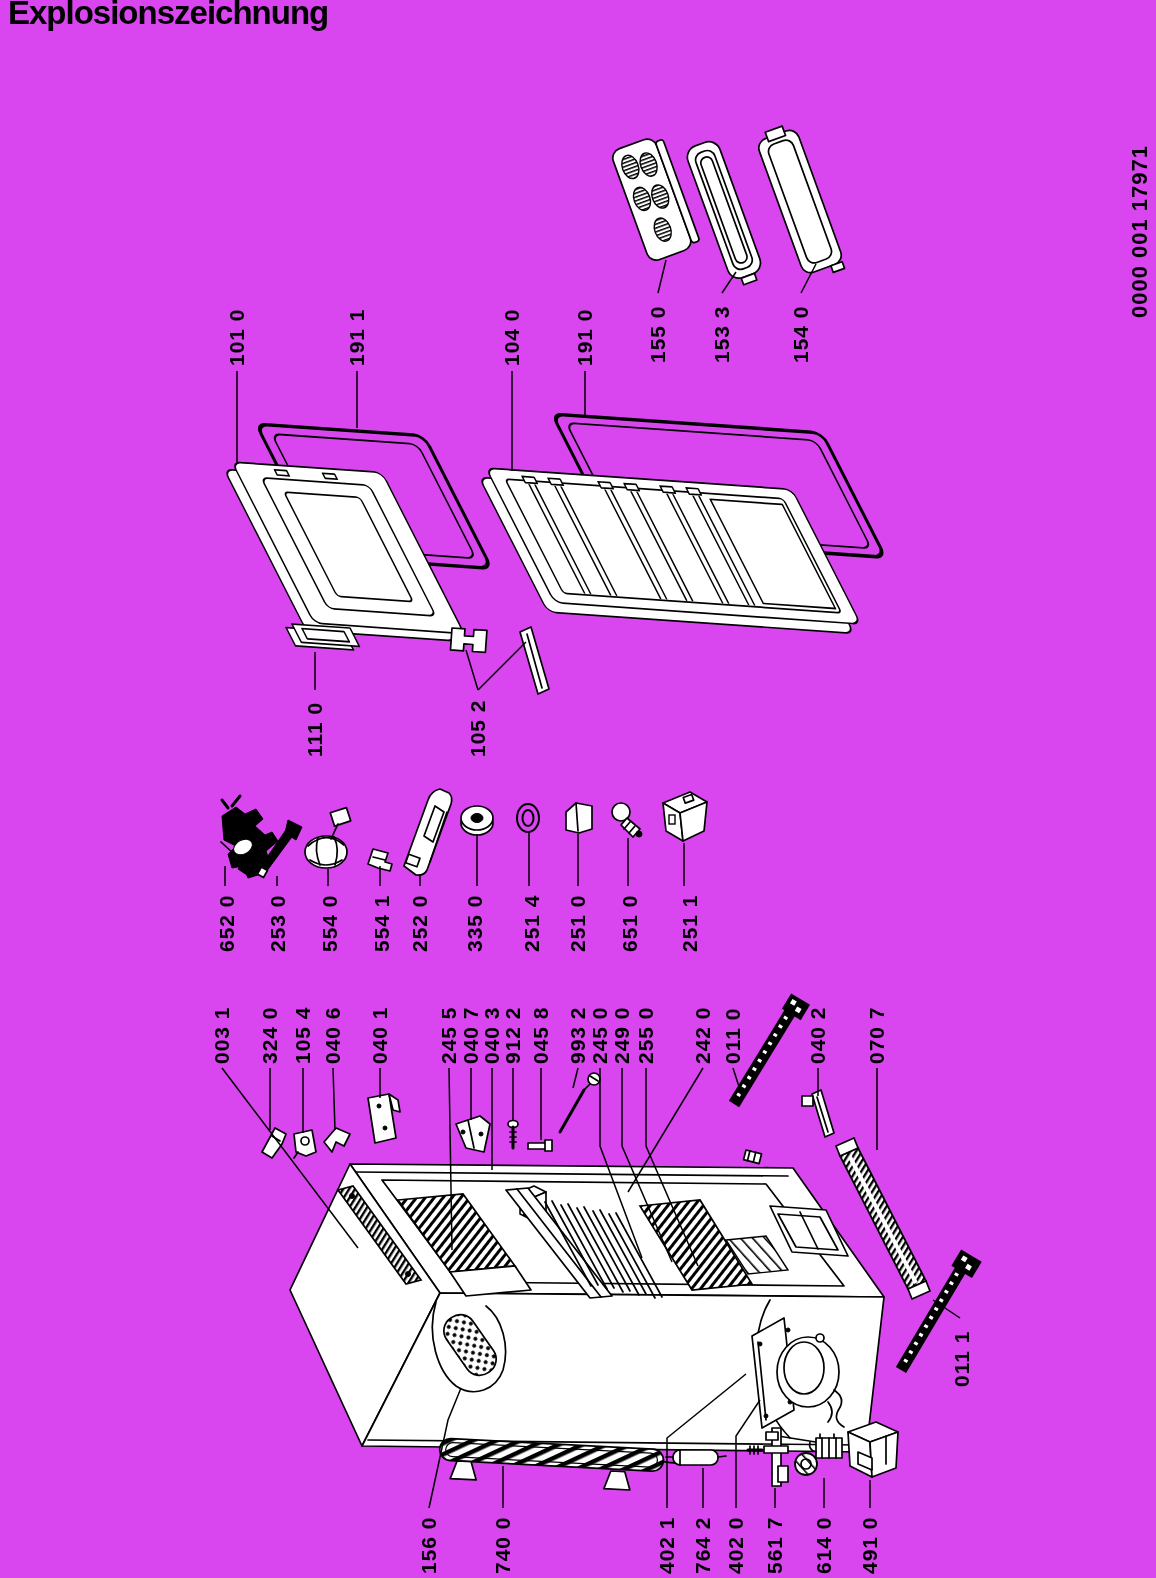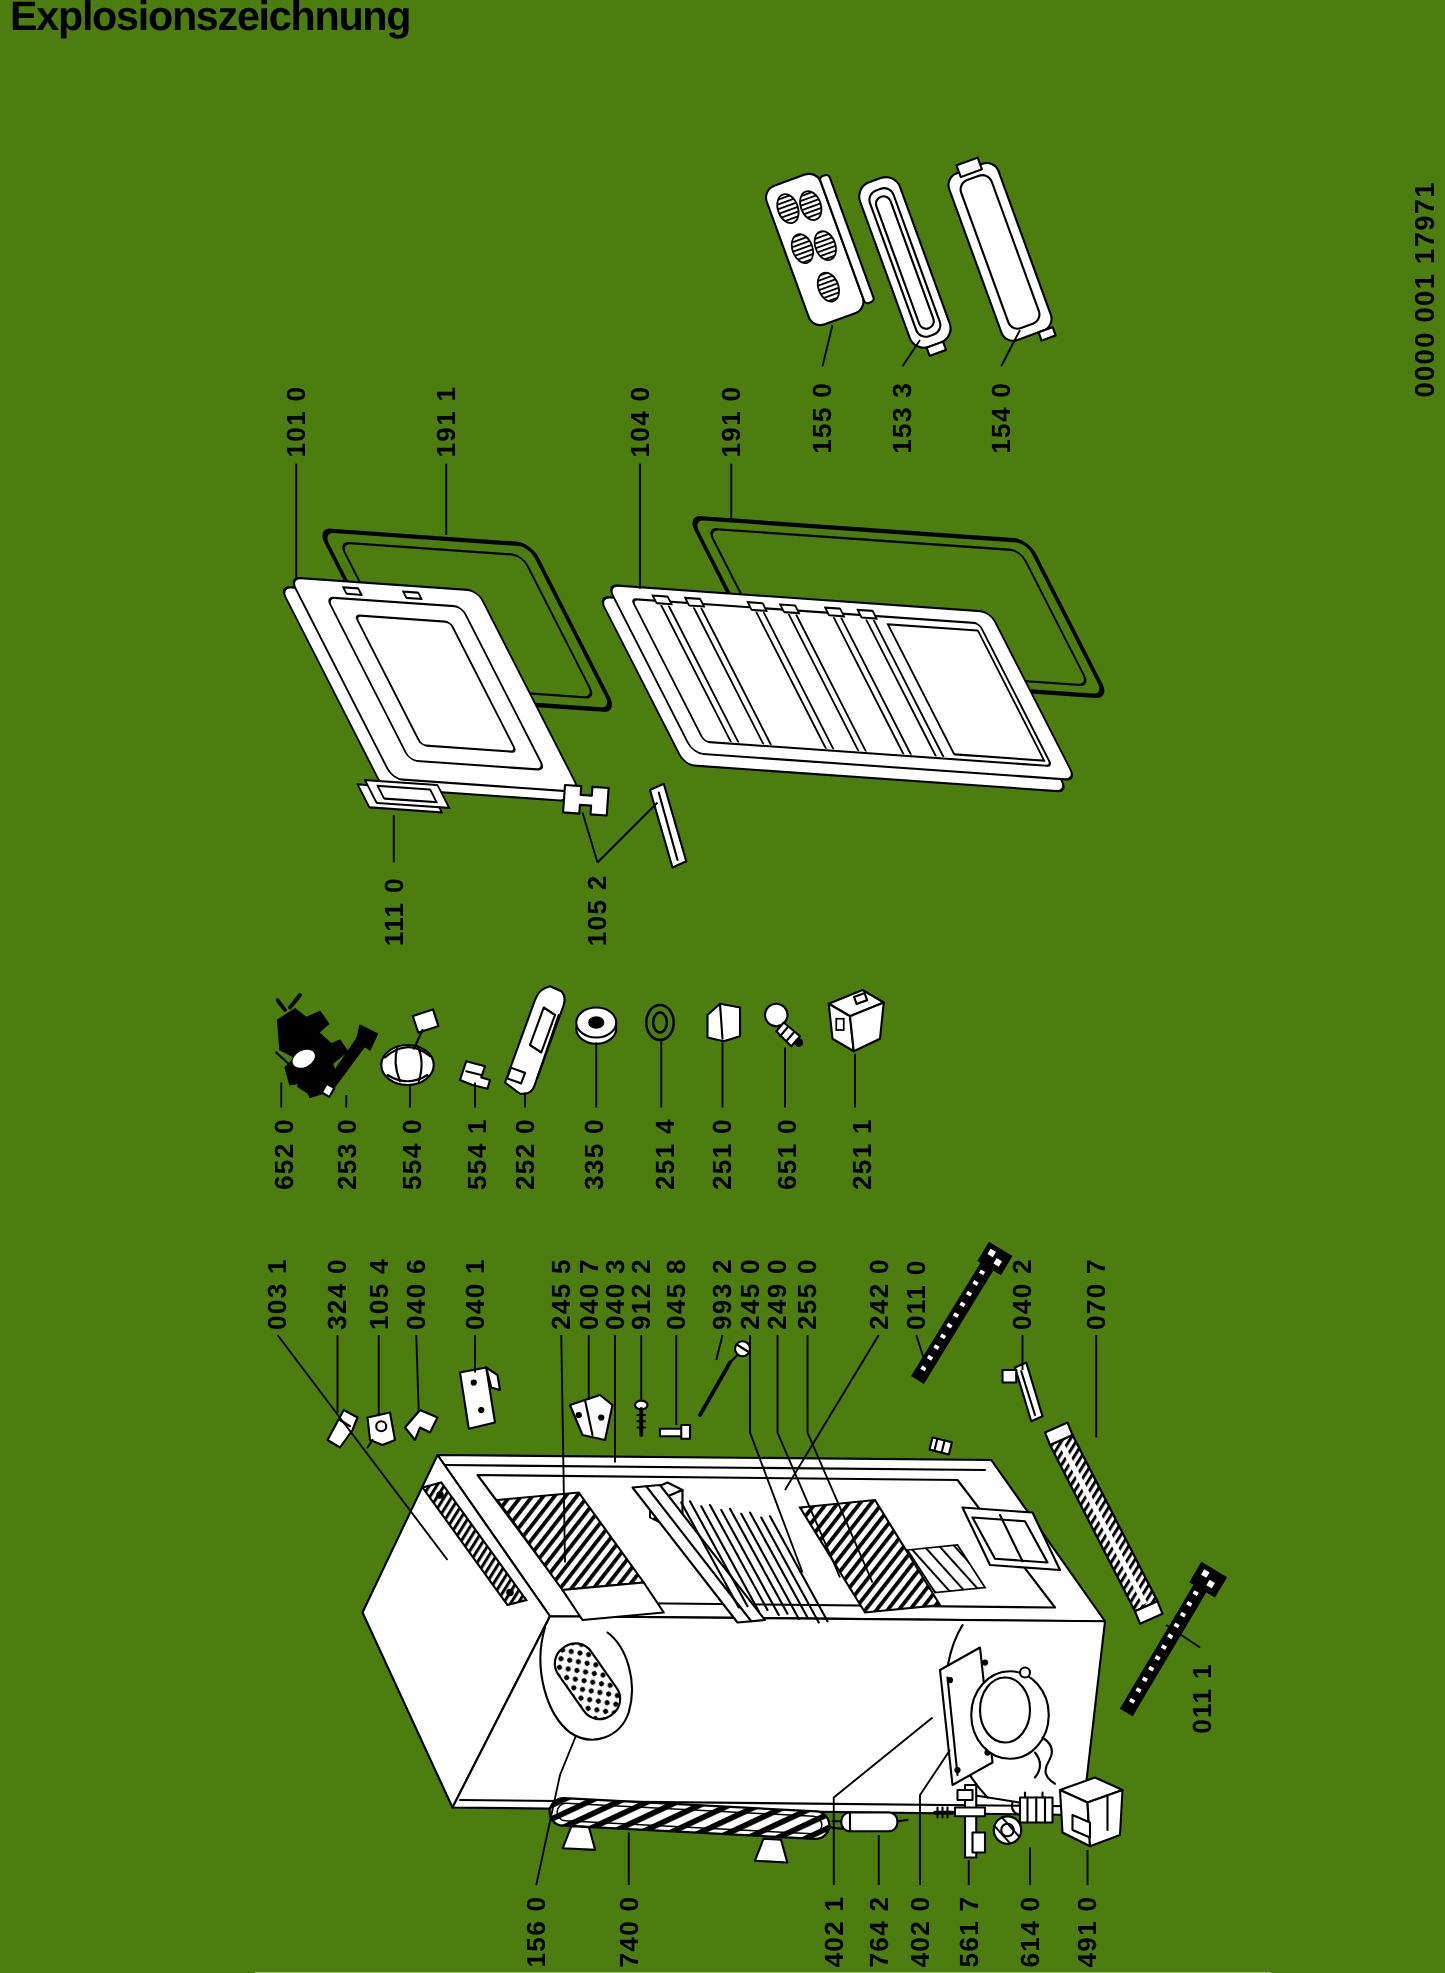--- a/index.html
+++ b/index.html
@@ -1,16 +1,16 @@
 <!DOCTYPE html>
 <html><head>
 <meta charset="utf-8">
 <style>
   html,body{margin:0;padding:0;background:#e8e8e8;}
-  .page{position:relative;width:1156px;height:1578px;background:#4d7c0f;overflow:hidden;
+  .page{position:relative;width:1156px;height:1578px;background:#d946ef;overflow:hidden;
         font-family:"Liberation Sans",sans-serif;}
   .page h1{position:absolute;top:-6px;left:8px;margin:0;font-size:33px;font-weight:bold;
            letter-spacing:-1px;color:#000;}
   svg{position:absolute;top:0;left:0;}
   .fw{fill:#fff;stroke:#000;stroke-width:1.7;stroke-linejoin:round;}
   .fb{fill:#000;stroke:#000;stroke-width:1;stroke-linejoin:round;}
   .ln{fill:none;stroke:#000;stroke-width:1.7;stroke-linecap:round;stroke-linejoin:round;}
   .ln2{fill:none;stroke:#000;stroke-width:3;stroke-linecap:round;}
   .gask{fill:none;stroke:#000;stroke-width:3.5;}
   .gaskInner{fill:none;stroke:#000;stroke-width:1.8;}

